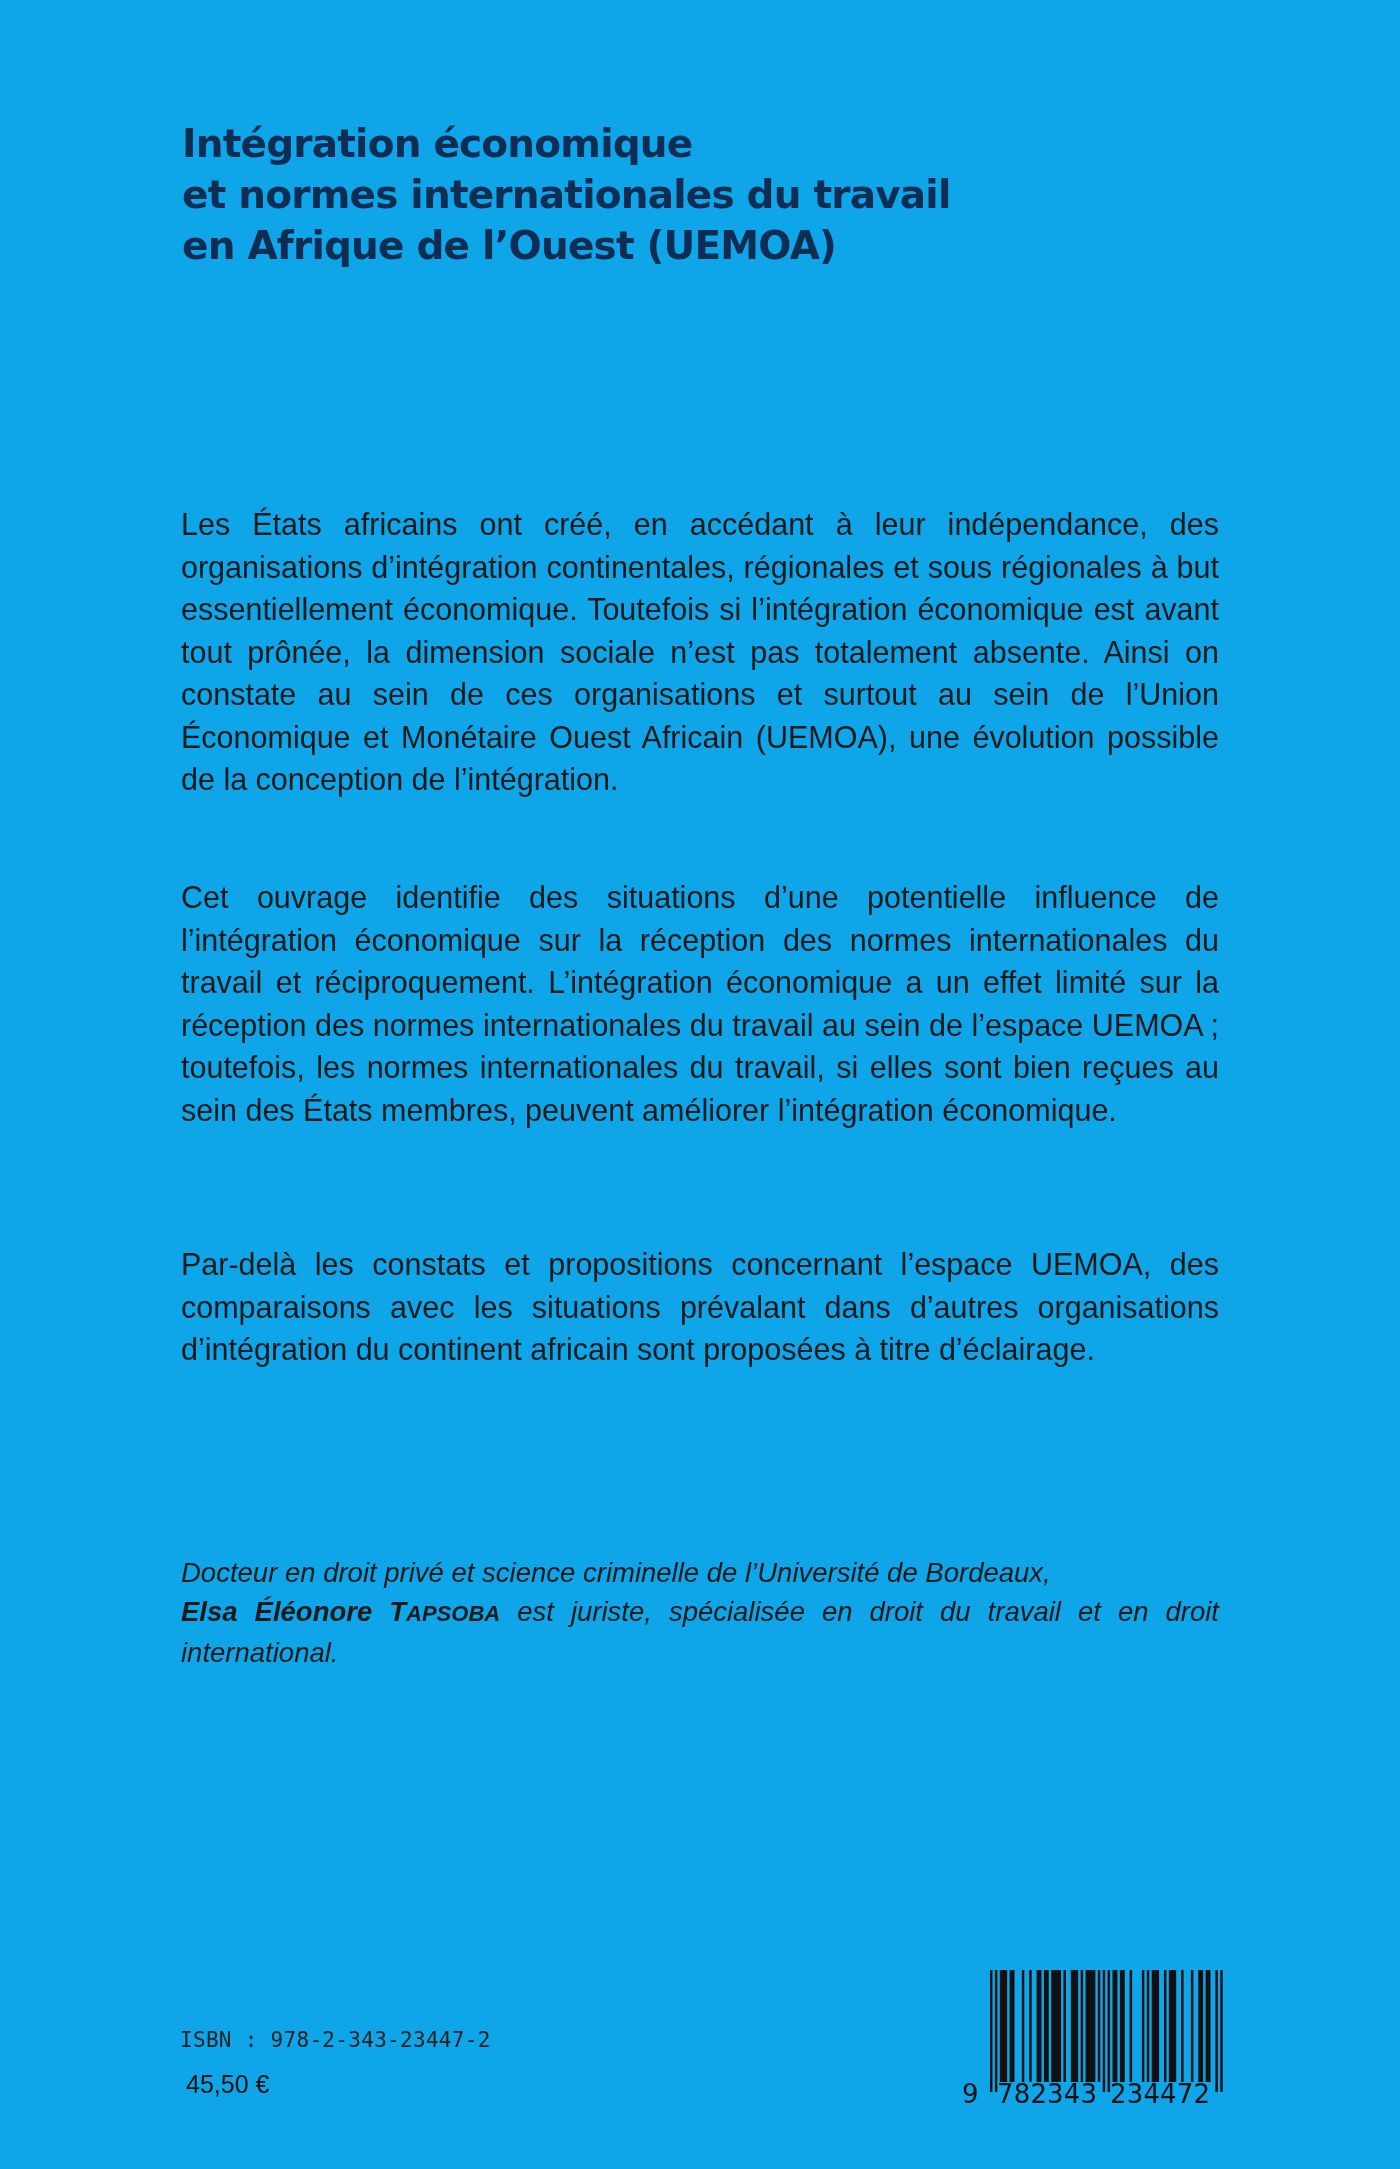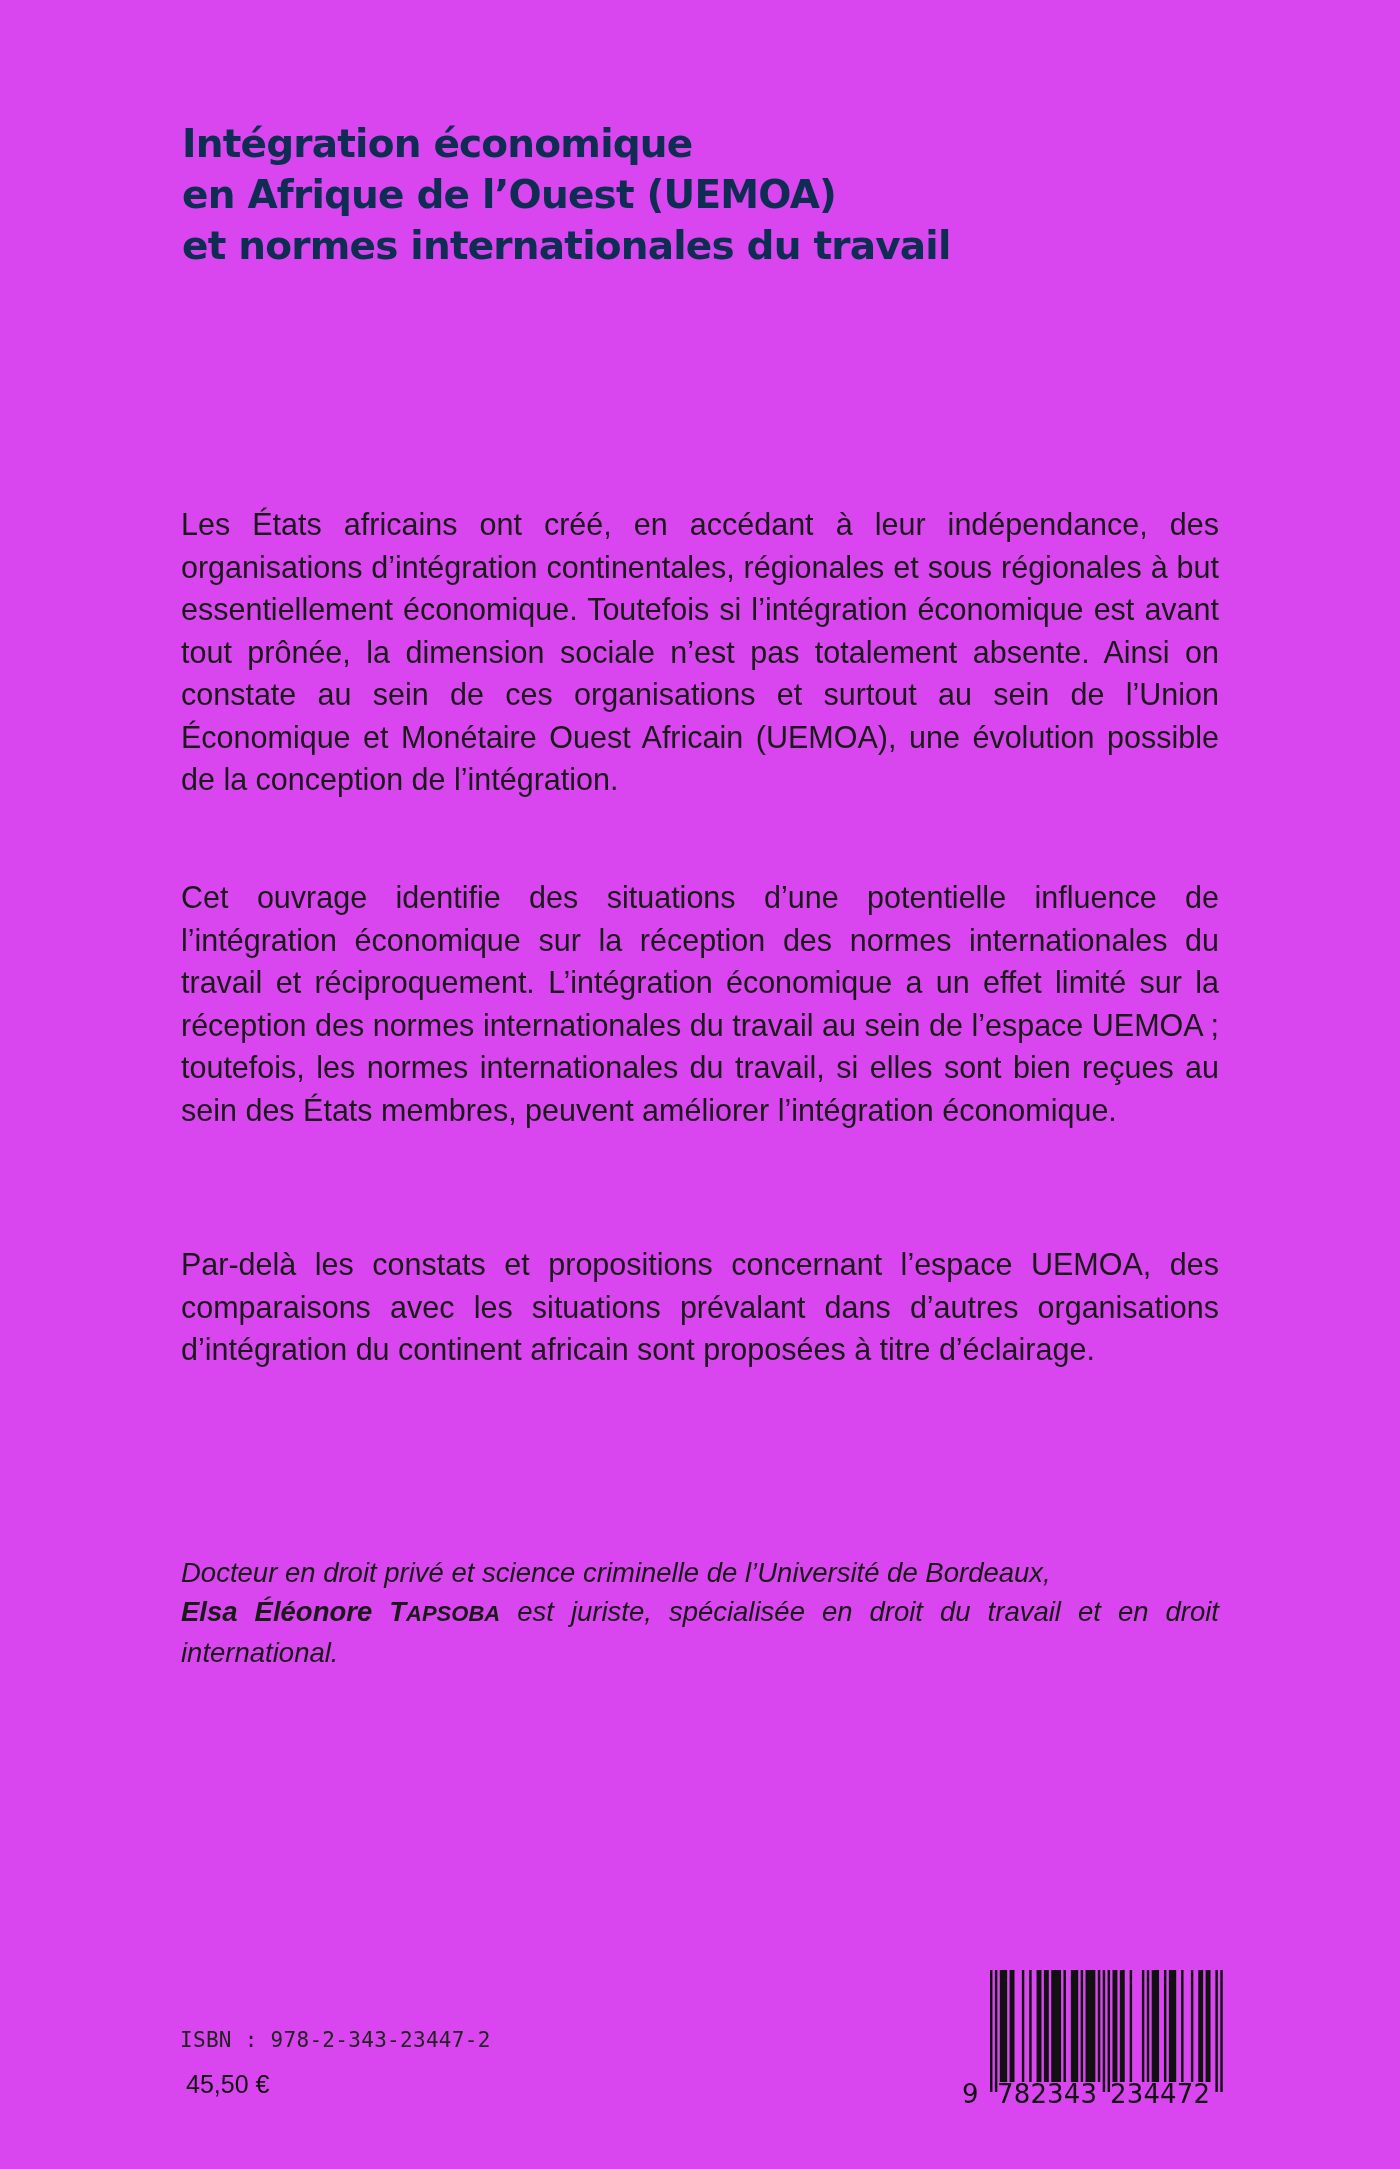--- a/index.html
+++ b/index.html
@@ -1,17 +1,17 @@
 <!DOCTYPE html>
 <html><head>
 <meta charset="utf-8">
 <style>
   html, body { margin: 0; padding: 0; background: #ffffff; }
   body { width: 1400px; height: 2169px; position: relative; overflow: hidden; }
-  .page { position: absolute; left: 0; top: 0; width: 1400px; height: 2169px; background: #d946ef; }
+  .page { position: absolute; left: 0; top: 0; width: 1400px; height: 2169px; background: #0ea5e9; }
 
   .title {
     position: absolute; left: 182px; top: 118px; width: 1040px;
     color: #0f2d52;
     font-family: "DejaVu Sans", sans-serif;
     font-weight: bold;
     font-size: 39px; line-height: 51px;
     letter-spacing: -0.8px;
   }
   .title span { display: block; white-space: nowrap; }
@@ -58,22 +58,22 @@
     font-size: 26px; fill: #111111;
   }
 </style>
 </head>
 <body>
 
 <div class="page">
 
   <h1 class="title" style="margin:0;">
     <span>Intégration économique</span>
+    <span>et normes internationales du travail</span>
     <span>en Afrique de l’Ouest (UEMOA)</span>
-    <span>et normes internationales du travail</span>
   </h1>
 
   <p class="para" id="p2">Les États africains ont créé, en accédant à leur indépendance, des organisations d’intégration continentales, régionales et sous régionales à but essentiellement économique. Toutefois si l’intégration économique est avant tout prônée, la dimension sociale n’est pas totalement absente. Ainsi on constate au sein de ces organisations et surtout au sein de l’Union Économique et Monétaire Ouest Africain (UEMOA), une évolution possible de la conception de l’intégration.</p>
   <p class="para" id="p3">Cet ouvrage identifie des situations d’une potentielle influence de l’intégration économique sur la réception des normes internationales du travail et réciproquement. L’intégration économique a un effet limité sur la réception des normes internationales du travail au sein de l’espace UEMOA ; toutefois, les normes internationales du travail, si elles sont bien reçues au sein des États membres, peuvent améliorer l’intégration économique.</p>
   <p class="para" id="p4">Par-delà les constats et propositions concernant l’espace UEMOA, des comparaisons avec les situations prévalant dans d’autres organisations d’intégration du continent africain sont proposées à titre d’éclairage.</p>
 
   <p class="bio"><span>Docteur en droit privé et science criminelle de l’Université de Bordeaux,</span><br><span class="author"><span>Elsa Éléonore </span><span>T</span><span class="sc">APSOBA</span></span><span> est juriste, spécialisée en droit du travail et en droit international.</span></p>
 
   <div class="isbn">ISBN : 978-2-343-23447-2</div>
   <div class="price">45,50 €</div>

